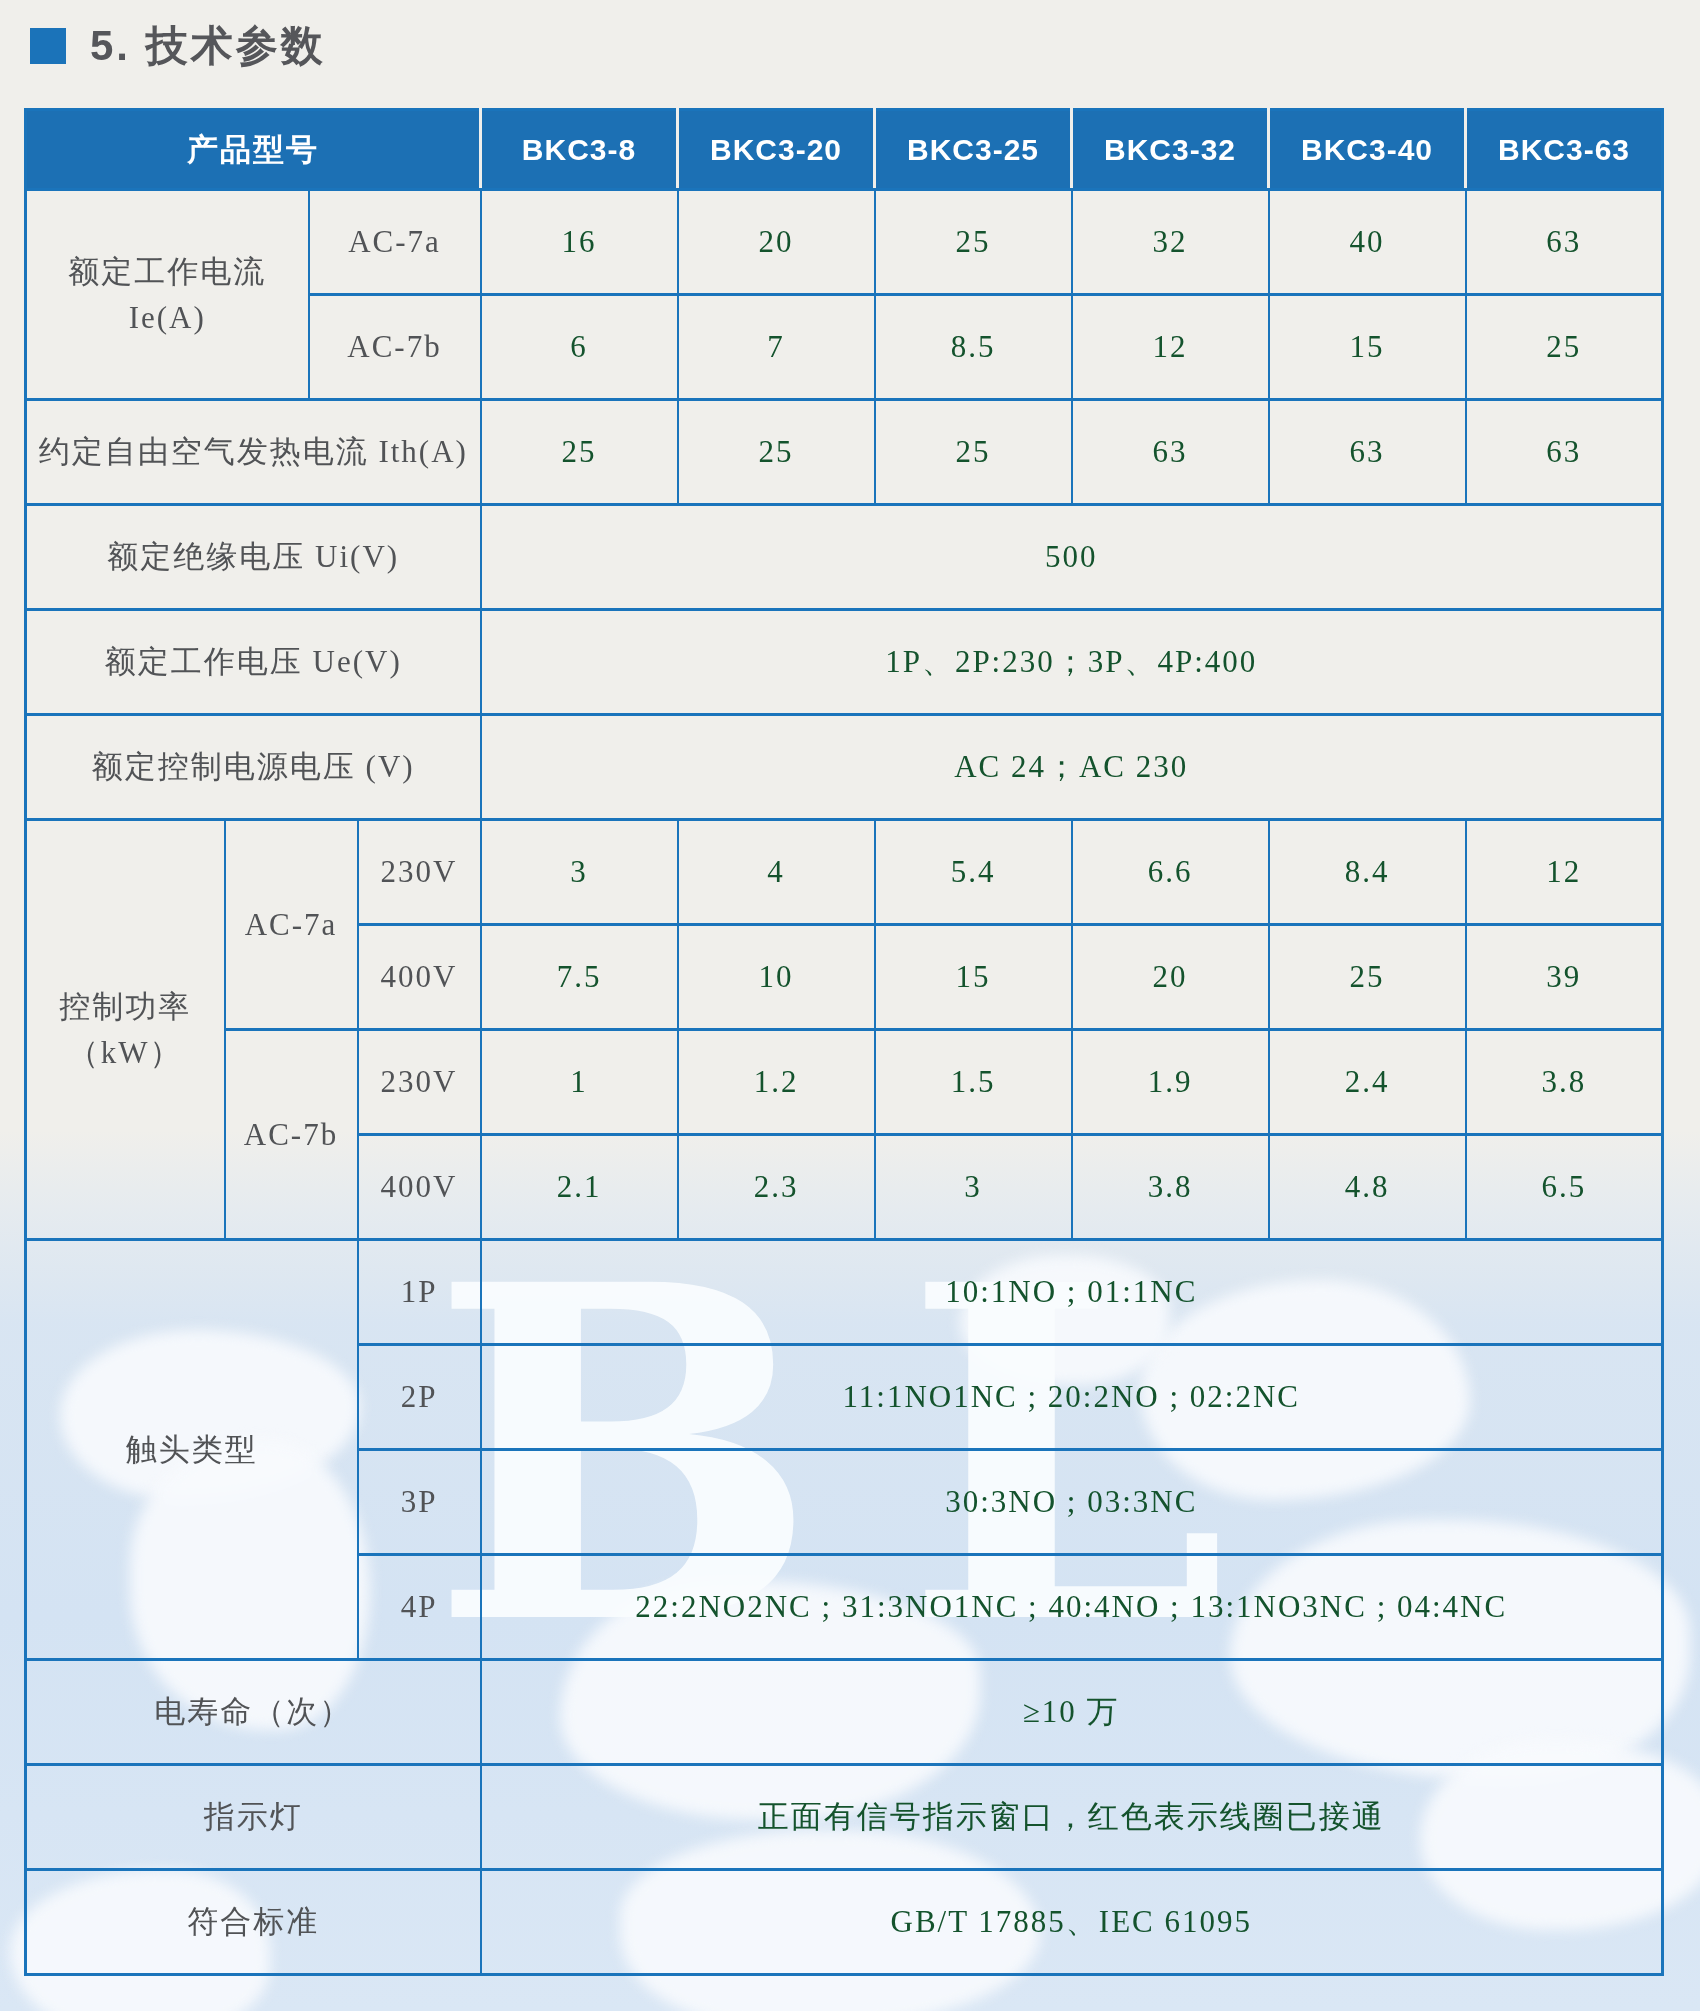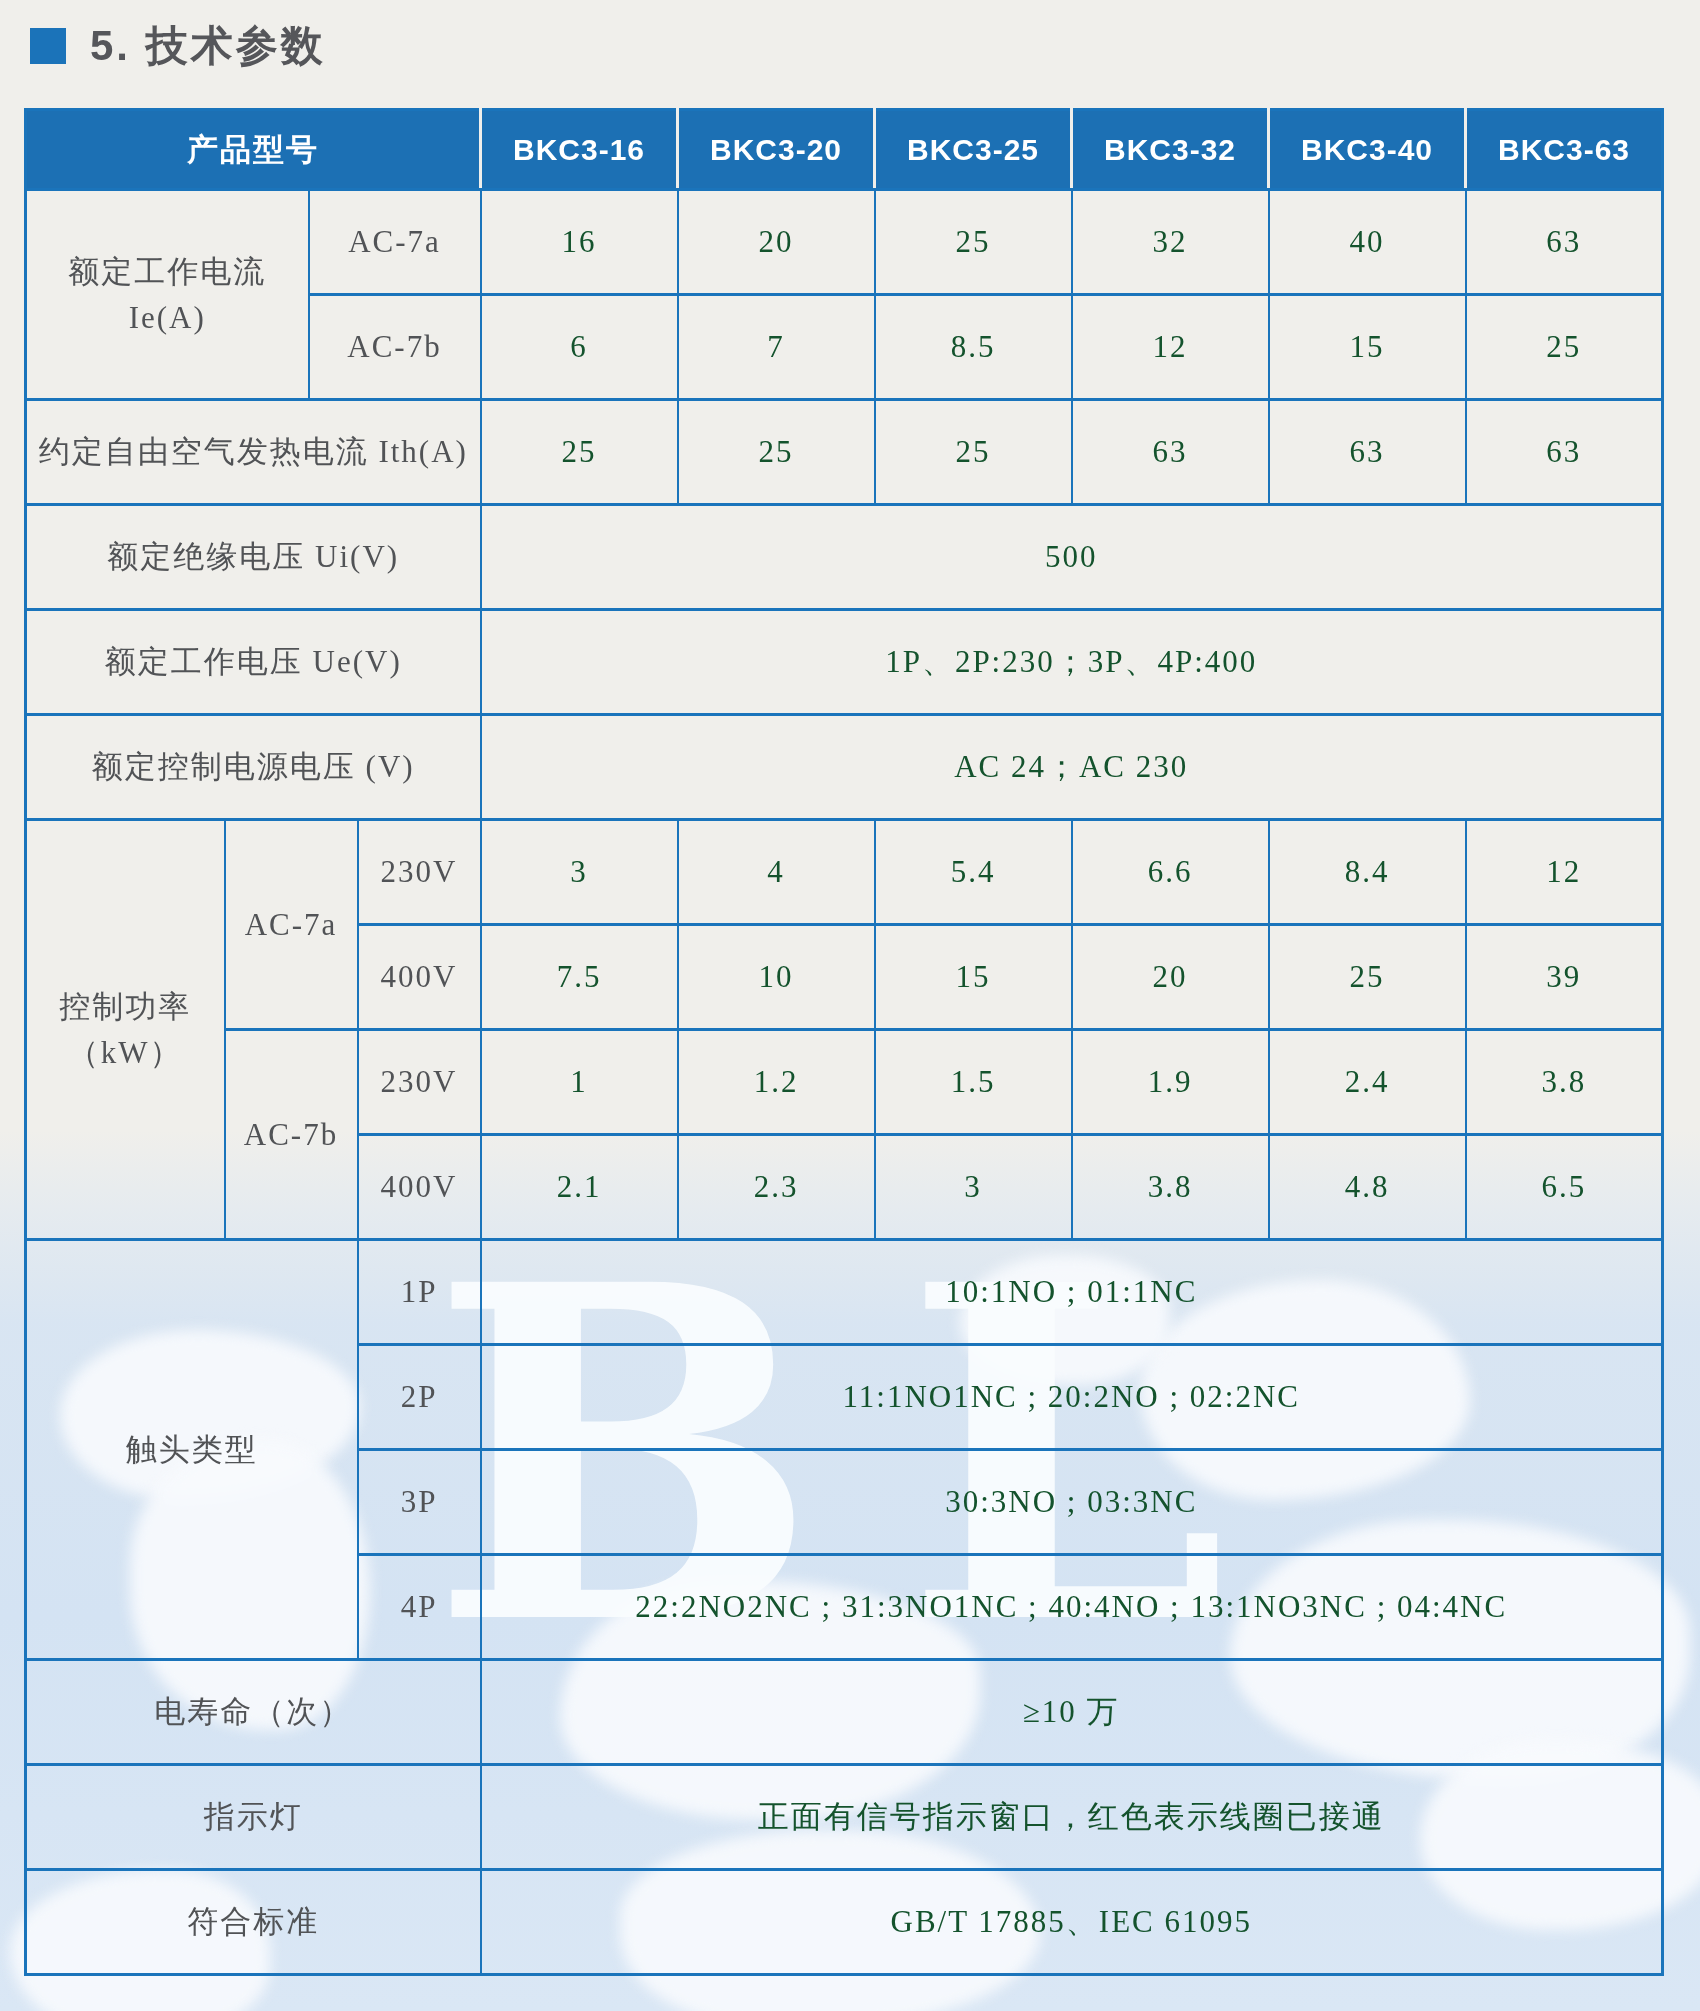--- a/index.html
+++ b/index.html
@@ -98,21 +98,21 @@
       <col class="cm">
       <col class="cm">
       <col class="cm">
       <col class="cm">
       <col class="cm">
   </colgroup>
 
   <tbody>
       <tr class="hrow">
     <td class="hdr first" colspan="4">产品型号</td>
-    <td class="hdr">BKC3-16</td>
+    <td class="hdr">BKC3-8</td>
     <td class="hdr">BKC3-20</td>
     <td class="hdr">BKC3-25</td>
     <td class="hdr">BKC3-32</td>
     <td class="hdr">BKC3-40</td>
     <td class="hdr">BKC3-63</td>
   </tr>
 
   <tr class="drow">
     <td class="lbl" colspan="2" rowspan="2">
       <div>额定工作电流</div>

